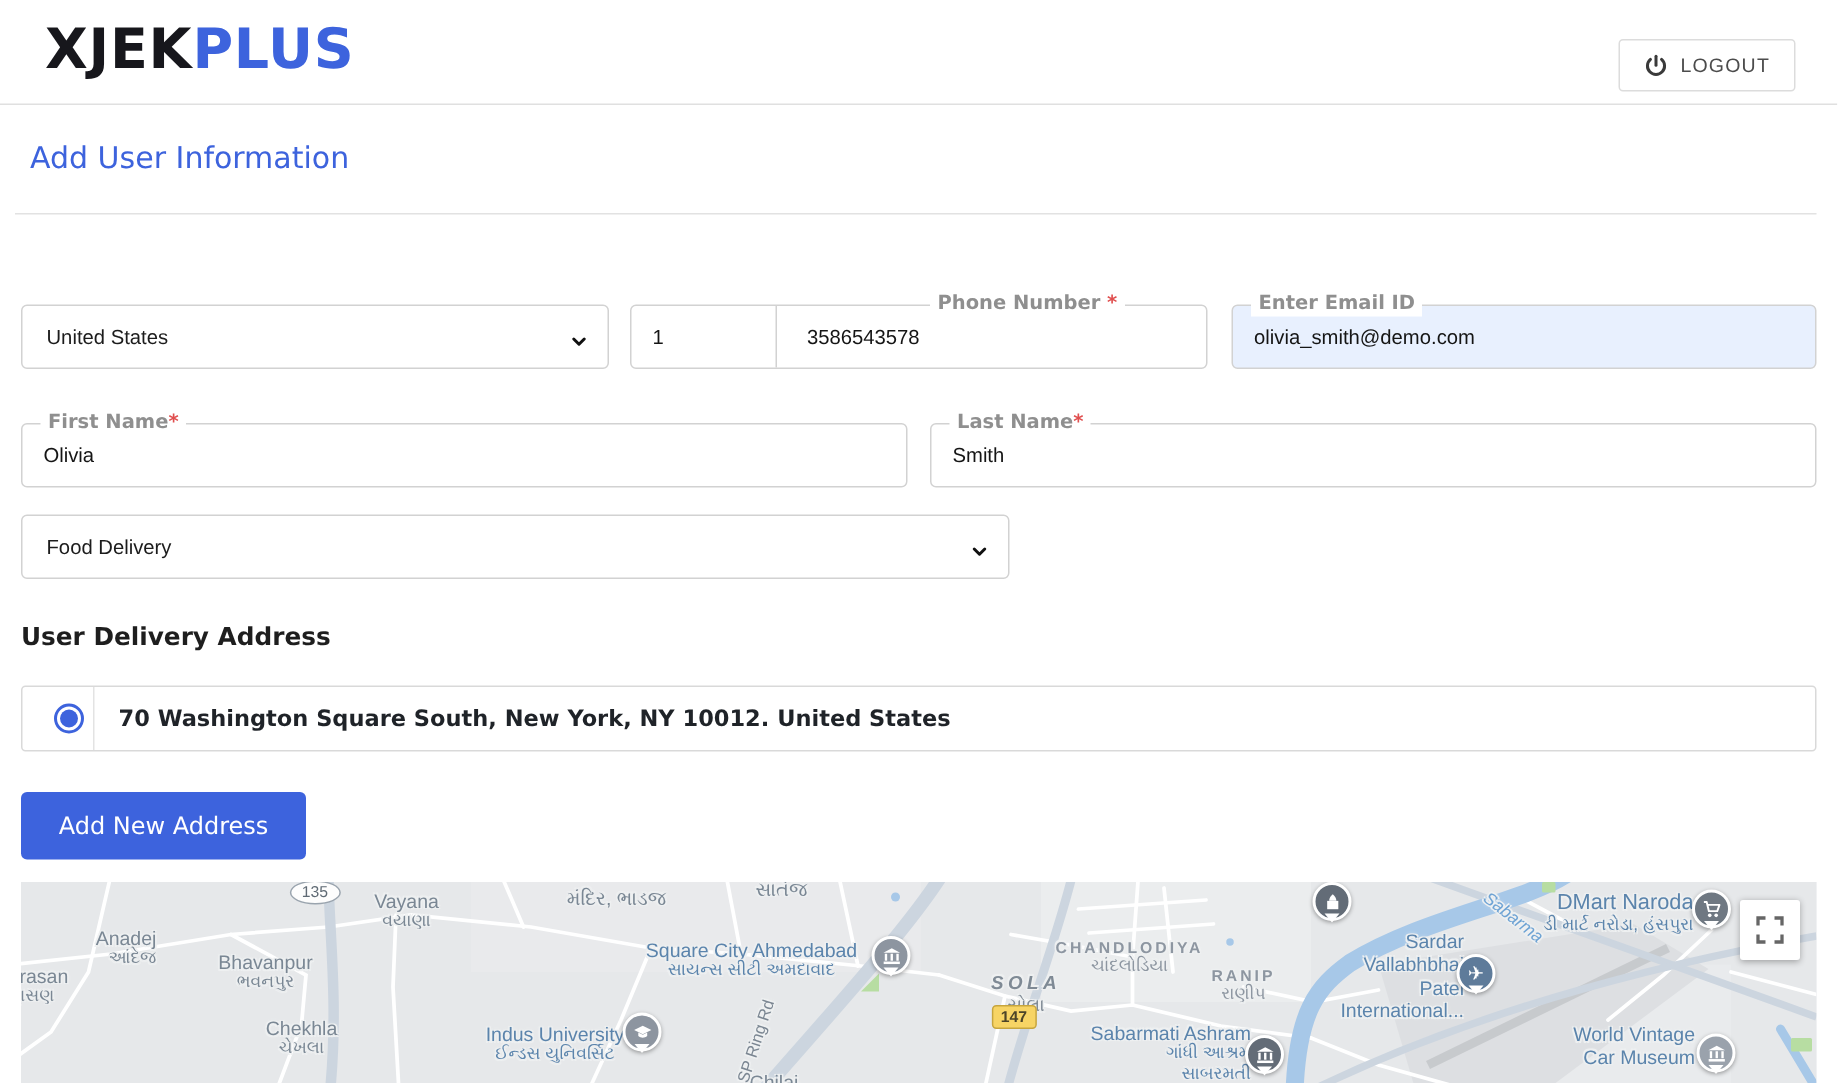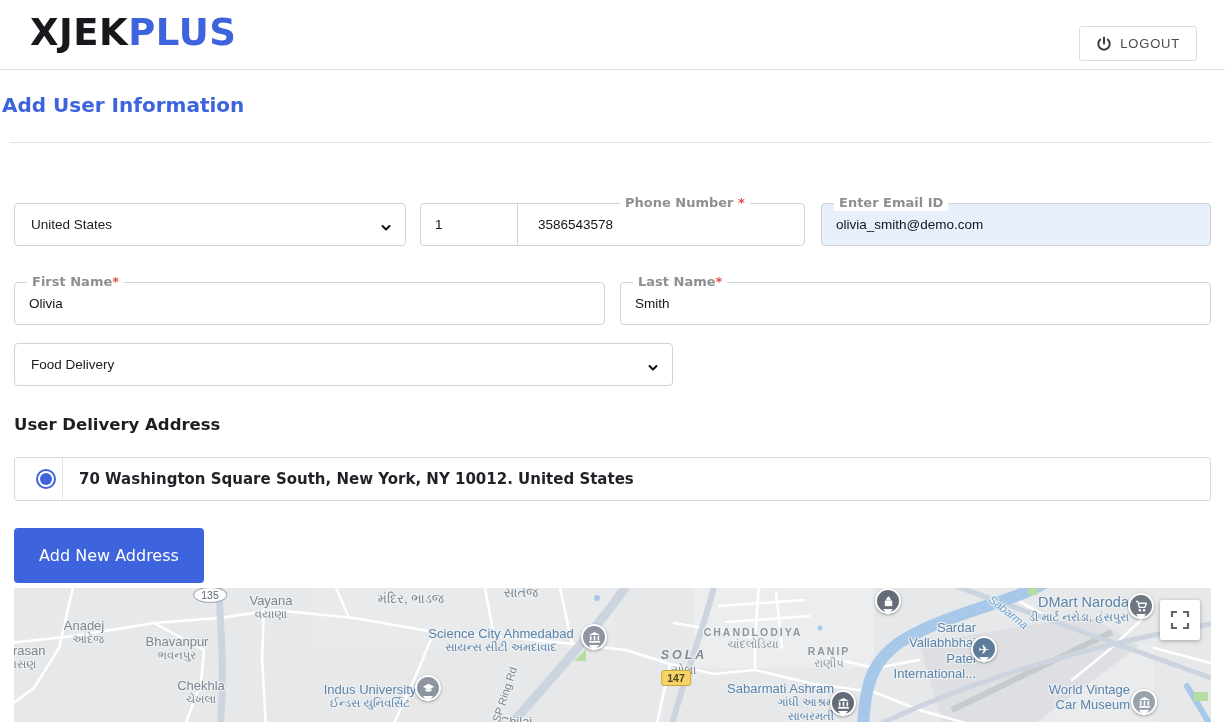--- a/index.html
+++ b/index.html
@@ -9,21 +9,21 @@
     background:#fff; font-family:"DejaVu Sans", sans-serif;
   }
   
   .topbar { position:absolute; top:0; left:0; right:0; height:70px; background:#fff; border-bottom:1px solid #e0e0e0; }
   .logo { position:absolute; left:30px; top:11px; font-size:37px; font-weight:800; letter-spacing:.5px; color:#17171c; cursor:pointer; }
   .logo .accent { color:#3d63dd; }
   .logout-btn { position:absolute; right:28px; top:26px; height:35px; padding:0 16px;
     display:flex; align-items:center; gap:8px; background:#fff; border:1px solid #dcdcdc; border-radius:3px;
     font-size:13px; color:#4c4c4c; letter-spacing:.8px; cursor:pointer; font-family:"Liberation Sans",sans-serif; }
   
-  .page-title { position:absolute; left:2px; top:93px; font-size:20px; font-weight:700; color:#3d63dd; }
+  .page-title { position:absolute; left:20px; top:93px; font-size:20px; font-weight:400; color:#3d63dd; }
   .rule { position:absolute; left:10px; right:14px; top:142px; height:1px; background:#e2e2e2; }
   .section-title { position:absolute; left:14px; top:415px; font-size:16.5px; font-weight:700; color:#1e1e1e; }
   
   .field { position:absolute; height:43px; background:#fff; border:1px solid #d2d2d2; border-radius:4px;
     display:flex; align-items:center; font-family:"Liberation Sans",sans-serif; font-size:13.5px; color:#1c1c1c; }
   .field input { border:none; outline:none; background:transparent; width:100%; height:100%;
     padding:0 14px; font:inherit; color:#151515; }
   .legend { position:absolute; top:-9px; left:12px; background:#fff; padding:0 5px; font-size:13px; color:#8f8f8f;
     font-family:"DejaVu Sans",sans-serif; line-height:1.2; white-space:nowrap;font-weight:bold; }
   .legend .req { color:#e04f4f; }
@@ -37,21 +37,21 @@
   .email-field input { font-weight:500; }
   
   .addr-box { position:absolute; left:14px; top:457px; width:1197px; height:44px; border:1px solid #d9d9d9; border-radius:3px;
     display:flex; align-items:stretch; background:#fff; }
   .addr-radio-cell { width:48px; border-right:1px solid #e3e3e3; display:flex; align-items:center; justify-content:center; flex:none; }
   .radio { width:20px; height:20px; margin-left:14px; border:2px solid #3d63dd; border-radius:50%;
     display:flex; align-items:center; justify-content:center; cursor:pointer; flex:none; }
   .radio .dot { width:12px; height:12px; border-radius:50%; background:#3d63dd; }
   .addr-text { display:flex; align-items:center; padding-left:16px; font-size:15px; font-weight:600; color:#1f2328;
     font-family:"DejaVu Sans",sans-serif; }
-  .add-btn { position:absolute; left:14px; top:528px; width:190px; height:55px; background:#3d63dd; color:#fff;
+  .add-btn { position:absolute; left:14px; top:528px; width:190px; height:45px; background:#3d63dd; color:#fff;
     border:none; border-radius:4px; font-size:16px; font-family:"DejaVu Sans",sans-serif; cursor:pointer; }
   
   .map { position:absolute; left:14px; top:588px; width:1197px; height:140px; background:#e6e8ea; overflow:hidden; cursor:grab; }
   .map svg.base { position:absolute; left:0; top:0; }
   .maplabel { position:absolute; white-space:nowrap; text-align:center; line-height:1.18; z-index:3;
     font-family:"Liberation Sans",sans-serif;
     text-shadow:-1px -1px 0 #eef0f1, 1px -1px 0 #eef0f1, -1px 1px 0 #eef0f1, 1px 1px 0 #eef0f1, 0 0 3px #eef0f1; }
   .maplabel .main { font-size:13px; }
   .maplabel .sub { font-size:11.5px; }
   .town { color:#7a8794; font-weight:500; }
@@ -246,21 +246,21 @@
       <div class="maplabel town" style="left: 502px; top: 126px; transform: translateX(-50%);">
         <div class="main">Chilai</div>
       </div>
       <div class="maplabel town" style="left: 397px; top: 3px; transform: translateX(-50%);">
         <div class="main">મંદિર, ભાડજ</div>
       </div>
       <div class="maplabel town" style="left: 507px; top: -3px; transform: translateX(-50%);">
         <div class="main">સાતેજ</div>
       </div>
       <div class="maplabel poi" style="left: 487px; top: 38px; transform: translateX(-50%);">
-        <div class="main">Science City Ahmedabad</div>
+        <div class="main">Square City Ahmedabad</div>
         <div class="sub">સાયન્સ સીટી અમદાવાદ</div>
       </div>
       <div class="maplabel poi" style="left: 356px; top: 94px; transform: translateX(-50%);">
         <div class="main">Indus University</div>
         <div class="sub">ઈન્ડસ યુનિવર્સિટ</div>
       </div>
       <div class="maplabel poi" style="left: 820px; top: 93px; text-align: right; transform: translateX(-100%);">
         <div class="main">Sabarmati Ashram</div>
         <div class="sub">ગાંધી આશ્રમ</div>
         <div class="sub">સાબરમતી</div>

